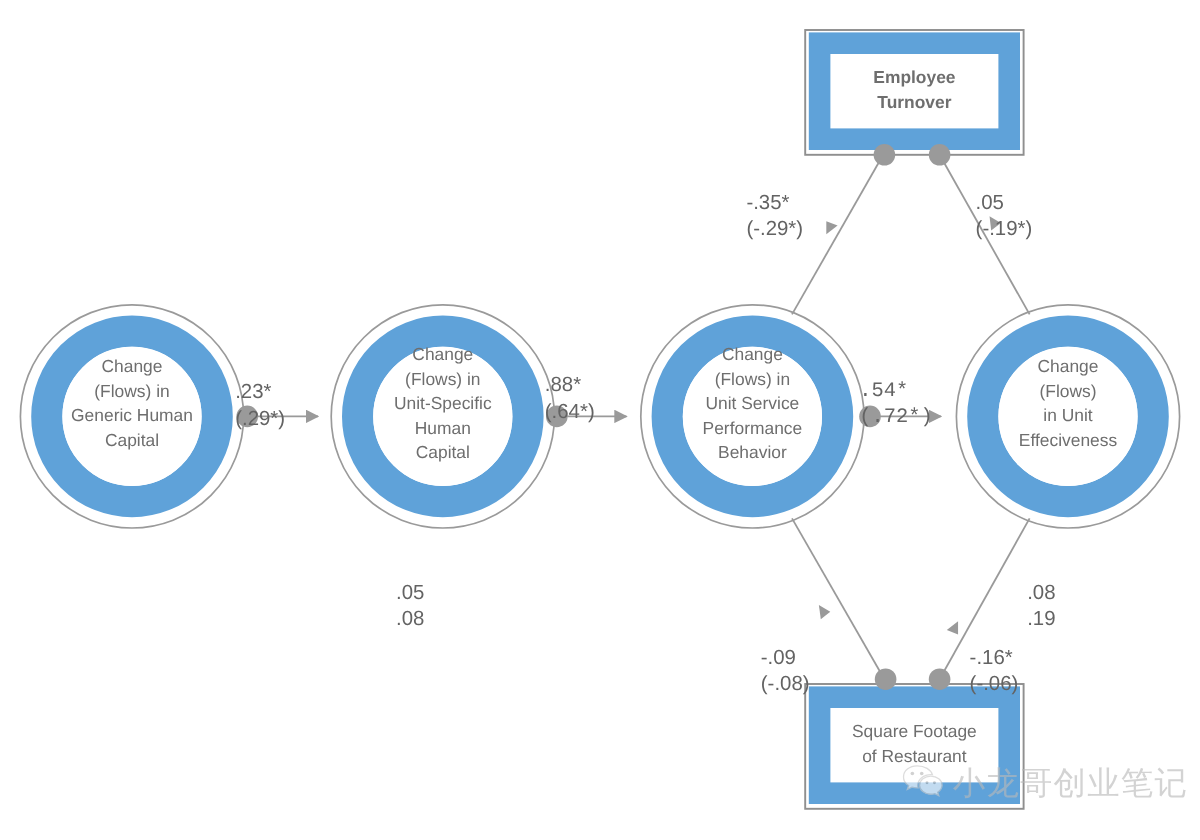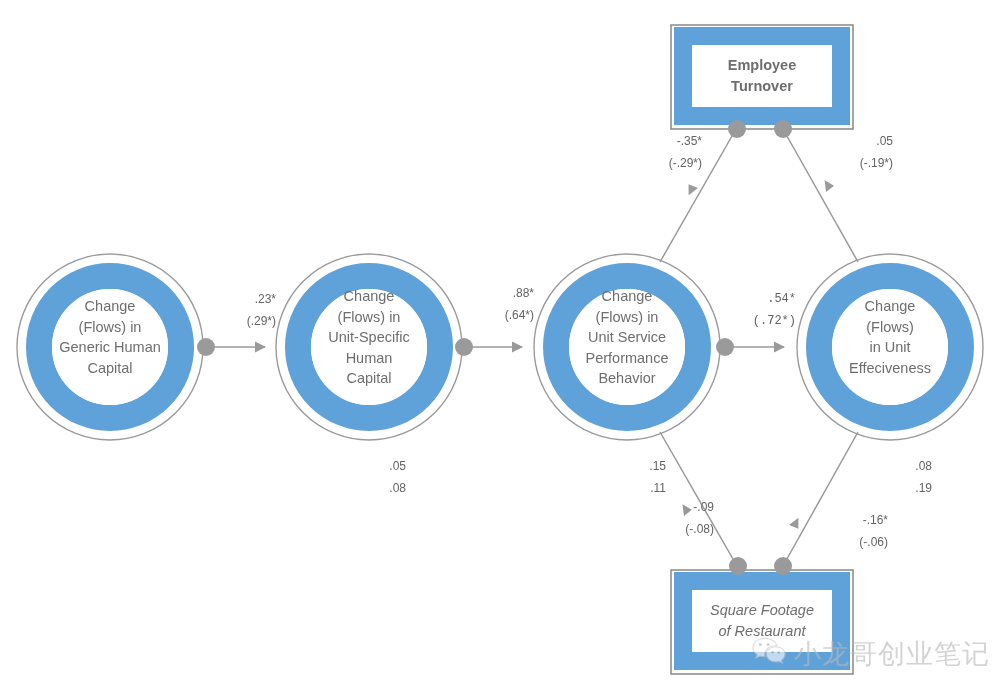--- a/index.html
+++ b/index.html
@@ -40,25 +40,26 @@
     color: #6e6e6e;
     font-size: 14.5px;
     line-height: 21px;
     font-family: "Liberation Sans", sans-serif;
     white-space: pre-line;
     pointer-events: none;
   }
   .path-label {
     position: absolute;
     color: #636363;
-    font-size: 12px;
+    font-size: 17px;
     line-height: 22px;
     font-family: "Liberation Sans", sans-serif;
     white-space: pre-line;
-    text-align: right;
+    text-align: left;
+    margin-top: 28px;
   }
   .watermark {
     position: absolute;
     display: flex;
     align-items: flex-end;
     gap: 8px;
     opacity: 0.62;
     pointer-events: none;
   }
   .wm-text {
@@ -175,49 +176,47 @@
 Behavior</div>
 
   <div class="node-label" style="left:810px; top:296px; width:160px;">Change
 (Flows)
 in Unit
 Effeciveness</div>
 
   <div class="box-label" style="left:693px; top:55px; width:138px;font-weight:bold;">Employee
 Turnover</div>
 
-  <div class="box-label" style="left:683px; top:600px; width:158px;font-style:italic;">Square Footage
+  <div class="box-label" style="left:683px; top:600px; width:158px;">Square Footage
 of Restaurant</div>
 
   <div class="path-label" style="left:196px; top:288px; width:80px;">.23*
 (.29*)</div>
 
   <div class="path-label" style="left:454px; top:282px; width:80px;">.88*
 (.64*)</div>
 
   <div class="path-label" style="left:716px; top:288px; width:80px;font-family:Liberation Mono, monospace;">.54*
 (.72*)</div>
 
   <div class="path-label" style="left:622px; top:130px; width:80px;">-.35*
 (-.29*)</div>
 
   <div class="path-label" style="left:813px; top:130px; width:80px;">.05
 (-.19*)</div>
 
-  <div class="path-label" style="left:634px; top:496px; width:80px;">-.09
+  <div class="path-label" style="left:634px; top:509px; width:80px;">-.09
 (-.08)</div>
 
   <div class="path-label" style="left:808px; top:509px; width:80px;">-.16*
 (-.06)</div>
 
   <div class="path-label" style="left:330px; top:455px; width:76px;">.05
 .08</div>
 
-  <div class="path-label" style="left:590px; top:455px; width:76px;">.15
-.11</div>
 
   <div class="path-label" style="left:856px; top:455px; width:76px;">.08
 .19</div>
 
   <div class="watermark" style="left:752px; top:637px;">
     <svg width="34" height="30" viewBox="0 0 34 30">
       <path d="M12.2 1.2C5.9 1.2 0.9 5.3 0.9 10.4c0 2.9 1.7 5.5 4.3 7.2l-1.1 3.3 3.8-1.9c1.3 0.4 2.7 0.6 4.3 0.6 0.3 0 0.6 0 0.9 0 -0.2-0.7-0.3-1.5-0.3-2.2 0-4.9 4.9-8.9 11-8.9 0.4 0 0.8 0 1.2 0.1C23.8 4.4 18.6 1.2 12.2 1.2z" fill="#ffffff" stroke="#c9c9c9" stroke-width="1.1"></path>
       <circle cx="8.3" cy="7.6" r="1.5" fill="#b5b5b5"></circle>
       <circle cx="16.1" cy="7.6" r="1.5" fill="#b5b5b5"></circle>
       <path d="M33.1 17.3c0-4.2-4.2-7.6-9.4-7.6 -5.2 0-9.4 3.4-9.4 7.6 0 4.2 4.2 7.6 9.4 7.6 1.2 0 2.3-0.2 3.4-0.5l3.2 1.6 -0.9-2.8C31.5 21.7 33.1 19.6 33.1 17.3z" fill="#ffffff" stroke="#c9c9c9" stroke-width="1.1"></path>

